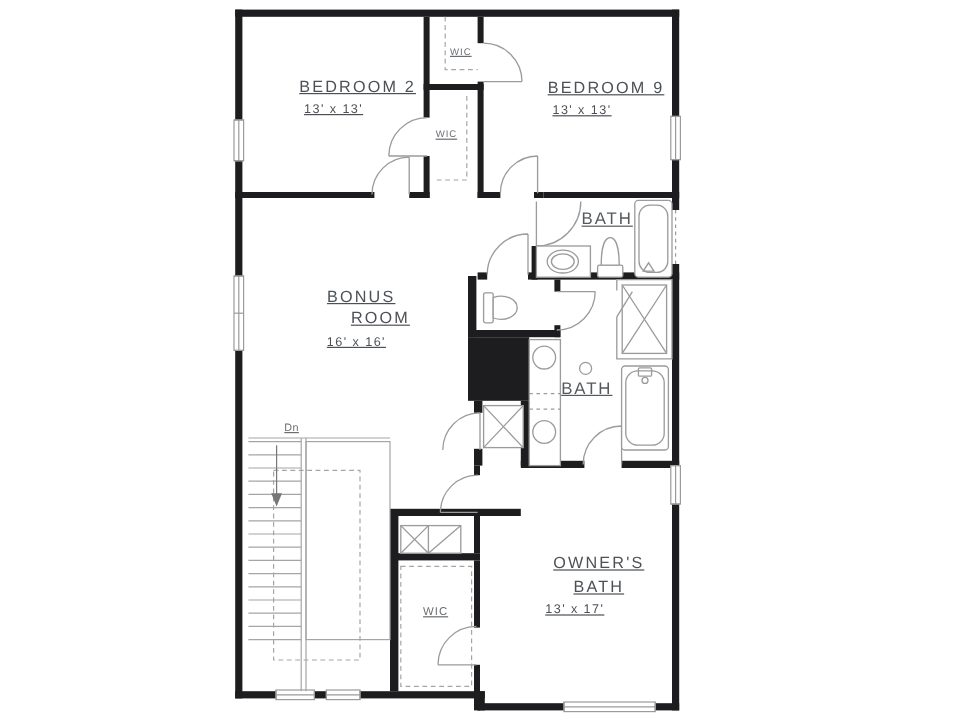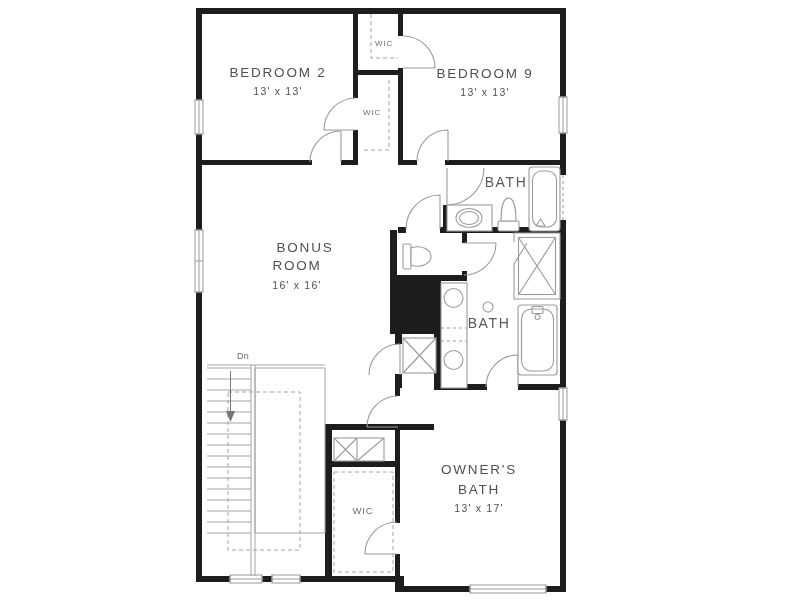--- a/index.html
+++ b/index.html
@@ -5,22 +5,23 @@
   html,body{margin:0;padding:0;background:#ffffff;}
   .canvas{
     position:relative;width:800px;height:600px;background:#ffffff;overflow:hidden;
     font-family:"Liberation Sans", sans-serif;
   }
   .plan-svg{position:absolute;left:0;top:0;}
   .lbl{
     position:absolute;transform:translate(-50%,-50%);
     color:#4d5156;white-space:nowrap;text-align:center;
     font-family:"Liberation Sans", sans-serif;
+    text-decoration:underline;
   }
-  .room-name{font-size:13.5px;letter-spacing:1.8px;}
+  .room-name{font-size:13.5px;letter-spacing:1.8px;margin-left:20px;}
   .room-dims{font-size:10.5px;letter-spacing:1.2px;}
   .bath-lbl{font-size:14px;letter-spacing:1.6px;color:#565a5e;}
   .wic-lbl{font-size:8px;letter-spacing:0.8px;color:#6a6e72;}
   .dn-lbl{font-size:9px;letter-spacing:0.3px;color:#6a6e72;}
 </style>
 </head>
 <body>
 
 <div class="canvas">
 
@@ -205,21 +206,21 @@
       </g>
     </g>
   </svg>
 
   <div class="lbl room-name" style="left:278px;top:72px;">BEDROOM 2</div>
   <div class="lbl room-dims" style="left:278px;top:91px;">13' x 13'</div>
 
   <div class="lbl room-name" style="left:485px;top:73px;">BEDROOM 9</div>
   <div class="lbl room-dims" style="left:485px;top:92px;">13' x 13'</div>
 
-  <div class="lbl room-name" style="left:305px;top:247px;">BONUS</div>
+  <div class="lbl room-name" style="left:281px;top:247px;">BONUS</div>
   <div class="lbl room-name" style="left:297px;top:265px;">ROOM</div>
   <div class="lbl room-dims" style="left:297px;top:285px;">16' x 16'</div>
 
   <div class="lbl room-name" style="left:479px;top:469px;">OWNER'S</div>
   <div class="lbl room-name" style="left:479px;top:489px;">BATH</div>
   <div class="lbl room-dims" style="left:479px;top:508px;">13' x 17'</div>
 
   <div class="lbl bath-lbl" style="left:506px;top:182px;">BATH</div>
   <div class="lbl bath-lbl" style="left:489px;top:323px;">BATH</div>
 

